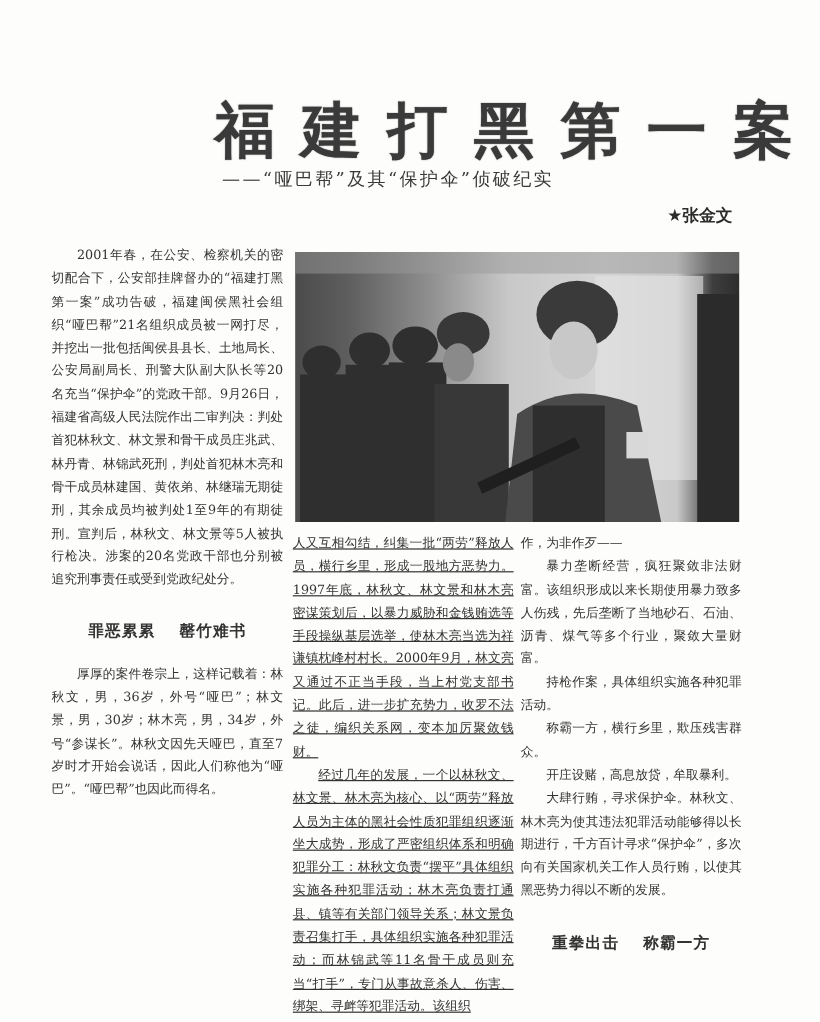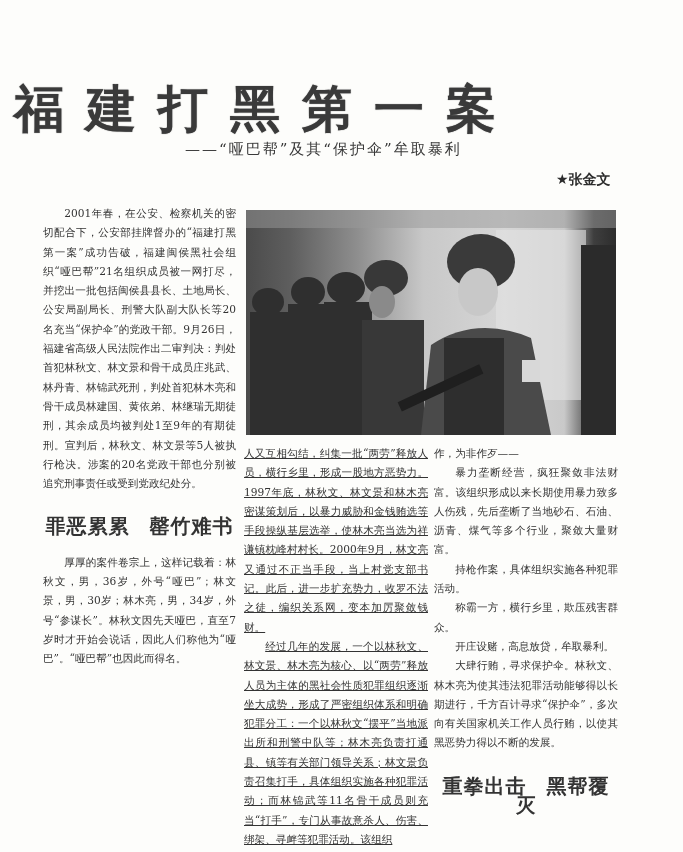--- a/index.html
+++ b/index.html
@@ -5,21 +5,21 @@
   html, body { margin: 0; padding: 0; }
   body {
     width: 683px; height: 852px; overflow: hidden;
     background: #fdfdfb;
     font-family: "DejaVu Serif", "Liberation Serif", serif;
     color: #2a2a2a;
     position: relative;
   }
   .title {
     position: absolute; left: 0; top: 76px; width: 683px;
-    text-align: left;
+    text-align: right;
     font-family: "DejaVu Sans", sans-serif;
     font-weight: bold; font-size: 50px; letter-spacing: 22px;
     color: #3a3a3a;
     text-indent: 14px;
     text-shadow: 0 0 1px #555;
   }
   .subtitle {
     position: absolute; left: 185px; top: 140px; width: 360px;
     font-size: 15px; letter-spacing: 2px; color: #3a3a3a;
   }
@@ -32,37 +32,37 @@
     position: absolute; font-size: 10.6px; line-height: 19.3px;
     text-align: justify; color: #333;
   }
   .col p { margin: 0; text-indent: 2em; }
   .col p.noindent { text-indent: 0; }
   .col-left { left: 43px; top: 204px; width: 193px; }
   .col-mid { left: 244px; top: 444px; width: 184px; text-decoration: underline; }
   .col-right { left: 434px; top: 444px; width: 184px; }
   .section-head {
     font-family: "DejaVu Sans", sans-serif;
-    font-weight: bold; font-size: 20px; color: #333;
+    font-weight: bold; font-size: 13px; color: #333;
     text-align: center; margin: 24px 0 16px 0; letter-spacing: 1px;
     text-indent: 0 !important;
   }
   .section-head .gap { display: inline-block; width: 20px; }
   .photo {
     position: absolute; left: 246px; top: 210px; width: 370px; height: 225px;
     background: linear-gradient(90deg, #4b4b4b 0%, #5e5e5e 12%, #8e8e8e 30%, #c8c8c8 48%, #d6d6d6 70%, #c9c9c9 86%, #3e3e3e 94%, #2d2d2d 100%);
     overflow: hidden;
   }
   .photo svg { position: absolute; left: 0; top: 0; }
 </style>
 </head>
 <body>
 
 <div class="title">福建打黑第一案</div>
-<div class="subtitle">——“哑巴帮”及其“保护伞”牟取暴利</div>
+<div class="subtitle">——“哑巴帮”及其“保护伞”侦破纪实</div>
 <div class="author">★张金文</div>
 
 <div class="photo">
   <svg width="370" height="225" viewBox="0 0 370 225">
     <rect x="0" y="0" width="370" height="18" fill="#9a9a9a" opacity="0.5"></rect>
     <rect x="250" y="20" width="90" height="170" fill="#e2e2e2" opacity="0.6"></rect>
     <rect x="335" y="35" width="35" height="190" fill="#2b2b2b"></rect>
 
     <g fill="#2f2f2f">
       <ellipse cx="22" cy="92" rx="16" ry="14"></ellipse>
@@ -90,26 +90,26 @@
 <div class="col col-left">
   <p>2001年春，在公安、检察机关的密切配合下，公安部挂牌督办的“福建打黑第一案”成功告破，福建闽侯黑社会组织“哑巴帮”21名组织成员被一网打尽，并挖出一批包括闽侯县县长、土地局长、公安局副局长、刑警大队副大队长等20名充当“保护伞”的党政干部。9月26日，福建省高级人民法院作出二审判决：判处首犯林秋文、林文景和骨干成员庄兆武、林丹青、林锦武死刑，判处首犯林木亮和骨干成员林建国、黄依弟、林继瑞无期徒刑，其余成员均被判处1至9年的有期徒刑。宣判后，林秋文、林文景等5人被执行枪决。涉案的20名党政干部也分别被追究刑事责任或受到党政纪处分。</p>
   <div class="section-head">
     <span>罪恶累累</span><span class="gap"></span><span>罄竹难书</span>
   </div>
   <p>厚厚的案件卷宗上，这样记载着：林秋文，男，36岁，外号“哑巴”；林文景，男，30岁；林木亮，男，34岁，外号“参谋长”。林秋文因先天哑巴，直至7岁时才开始会说话，因此人们称他为“哑巴”。“哑巴帮”也因此而得名。</p>
 </div>
 
 <div class="col col-mid">
   <p class="noindent">人又互相勾结，纠集一批“两劳”释放人员，横行乡里，形成一股地方恶势力。1997年底，林秋文、林文景和林木亮密谋策划后，以暴力威胁和金钱贿选等手段操纵基层选举，使林木亮当选为祥谦镇枕峰村村长。2000年9月，林文亮又通过不正当手段，当上村党支部书记。此后，进一步扩充势力，收罗不法之徒，编织关系网，变本加厉聚敛钱财。</p>
-  <p>经过几年的发展，一个以林秋文、林文景、林木亮为核心、以“两劳”释放人员为主体的黑社会性质犯罪组织逐渐坐大成势，形成了严密组织体系和明确犯罪分工：一个以林秋文“摆平”当地派出所和刑警中队等；林木亮负责打通县、镇等有关部门领导关系；林文景负责召集打手，具体组织实施各种犯罪活动；而林锦武等11名骨干成员则充当“打手”，专门从事故意杀人、伤害、绑架、寻衅等犯罪活动。该组织</p>
+  <p>经过几年的发展，一个以林秋文、林文景、林木亮为核心、以“两劳”释放人员为主体的黑社会性质犯罪组织逐渐坐大成势，形成了严密组织体系和明确犯罪分工：林秋文负责“摆平”具体组织实施各种犯罪活动；林木亮负责打通县、镇等有关部门领导关系；林文景负责召集打手，具体组织实施各种犯罪活动；而林锦武等11名骨干成员则充当“打手”，专门从事故意杀人、伤害、绑架、寻衅等犯罪活动。该组织</p>
 </div>
 
 <div class="col col-right">
   <p class="noindent">作，为非作歹——</p>
   <p>暴力垄断经营，疯狂聚敛非法财富。该组织形成以来长期使用暴力致多人伤残，先后垄断了当地砂石、石油、沥青、煤气等多个行业，聚敛大量财富。</p>
   <p>持枪作案，具体组织实施各种犯罪活动。</p>
   <p>称霸一方，横行乡里，欺压残害群众。</p>
   <p>开庄设赌，高息放贷，牟取暴利。</p>
   <p>大肆行贿，寻求保护伞。林秋文、林木亮为使其违法犯罪活动能够得以长期进行，千方百计寻求“保护伞”，多次向有关国家机关工作人员行贿，以使其黑恶势力得以不断的发展。</p>
   <div class="section-head">
-    <span>重拳出击</span><span class="gap"></span><span>黑帮覆灭</span>
+    <span>重拳出击</span><span class="gap"></span><span>称霸一方</span>
   </div>
 </div>
 
 </body></html>

